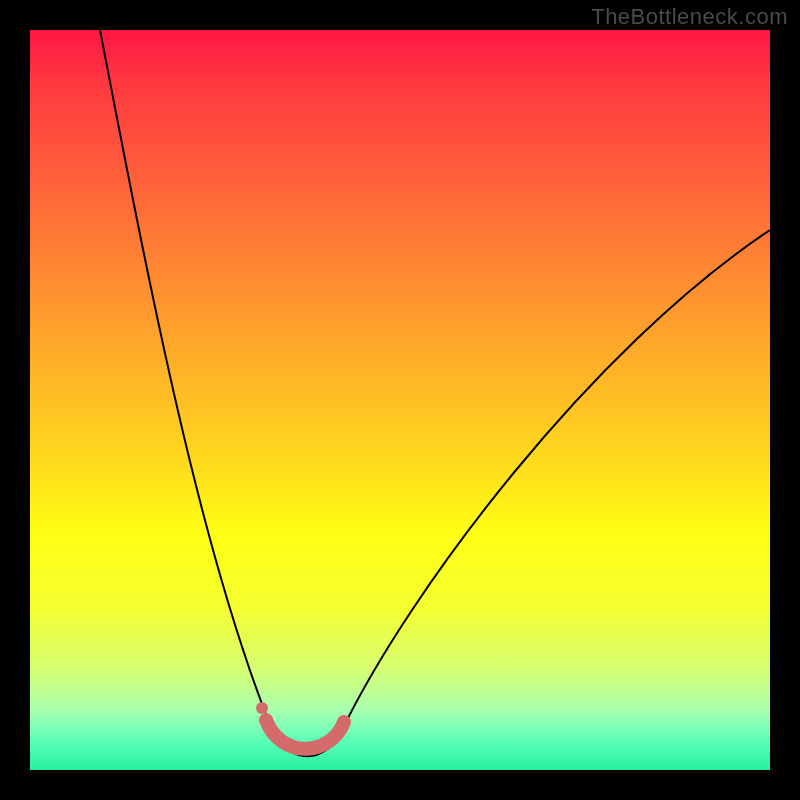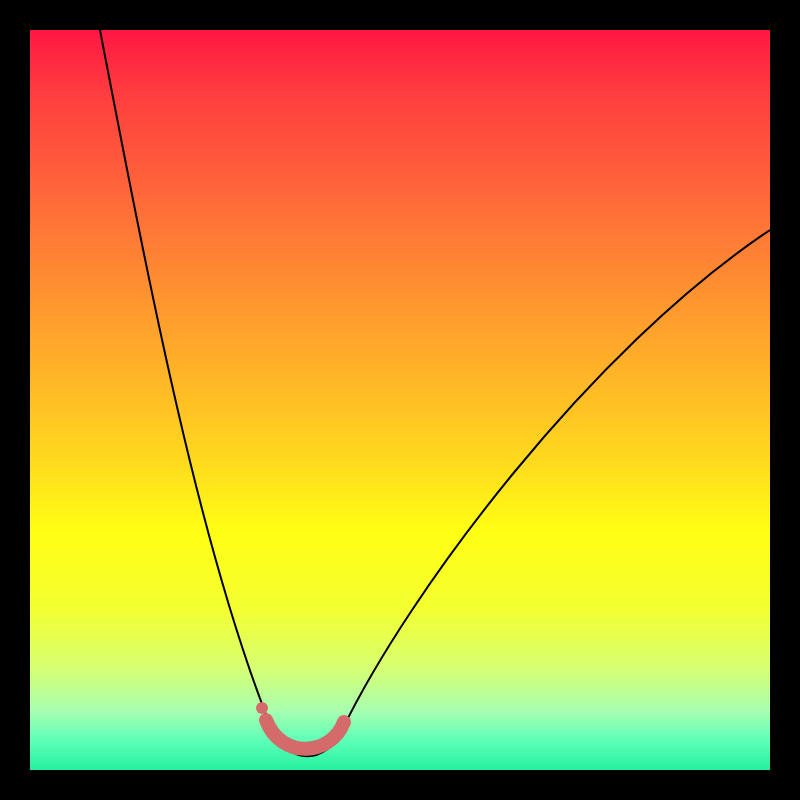--- a/index.html
+++ b/index.html
@@ -23,20 +23,21 @@
   .curve{position:absolute;left:0;top:0}
   .curve path{stroke:#000;stroke-width:2;fill:none}
   .pink path{stroke:#d46a6a;stroke-width:14;fill:none;stroke-linecap:round}
   .pink circle{fill:#d46a6a}
   .watermark{position:absolute;top:4px;right:12px;color:#4a4a4a;font-size:22px;letter-spacing:.5px}
 </style>
 </head>
 <body>
 
 <div class="frame">
+  <div class="watermark">TheBottleneck.com</div>
   <div class="plot">
     <div class="grad"></div>
 
     <svg class="curve" width="740" height="740" viewBox="0 0 740 740">
       <path d="M70 0
                C 120 260, 170 520, 242 700"></path>
       <path d="M242 700
                C 260 735, 295 735, 312 700"></path>
       <path d="M312 700
                C 380 560, 560 320, 740 200"></path>

